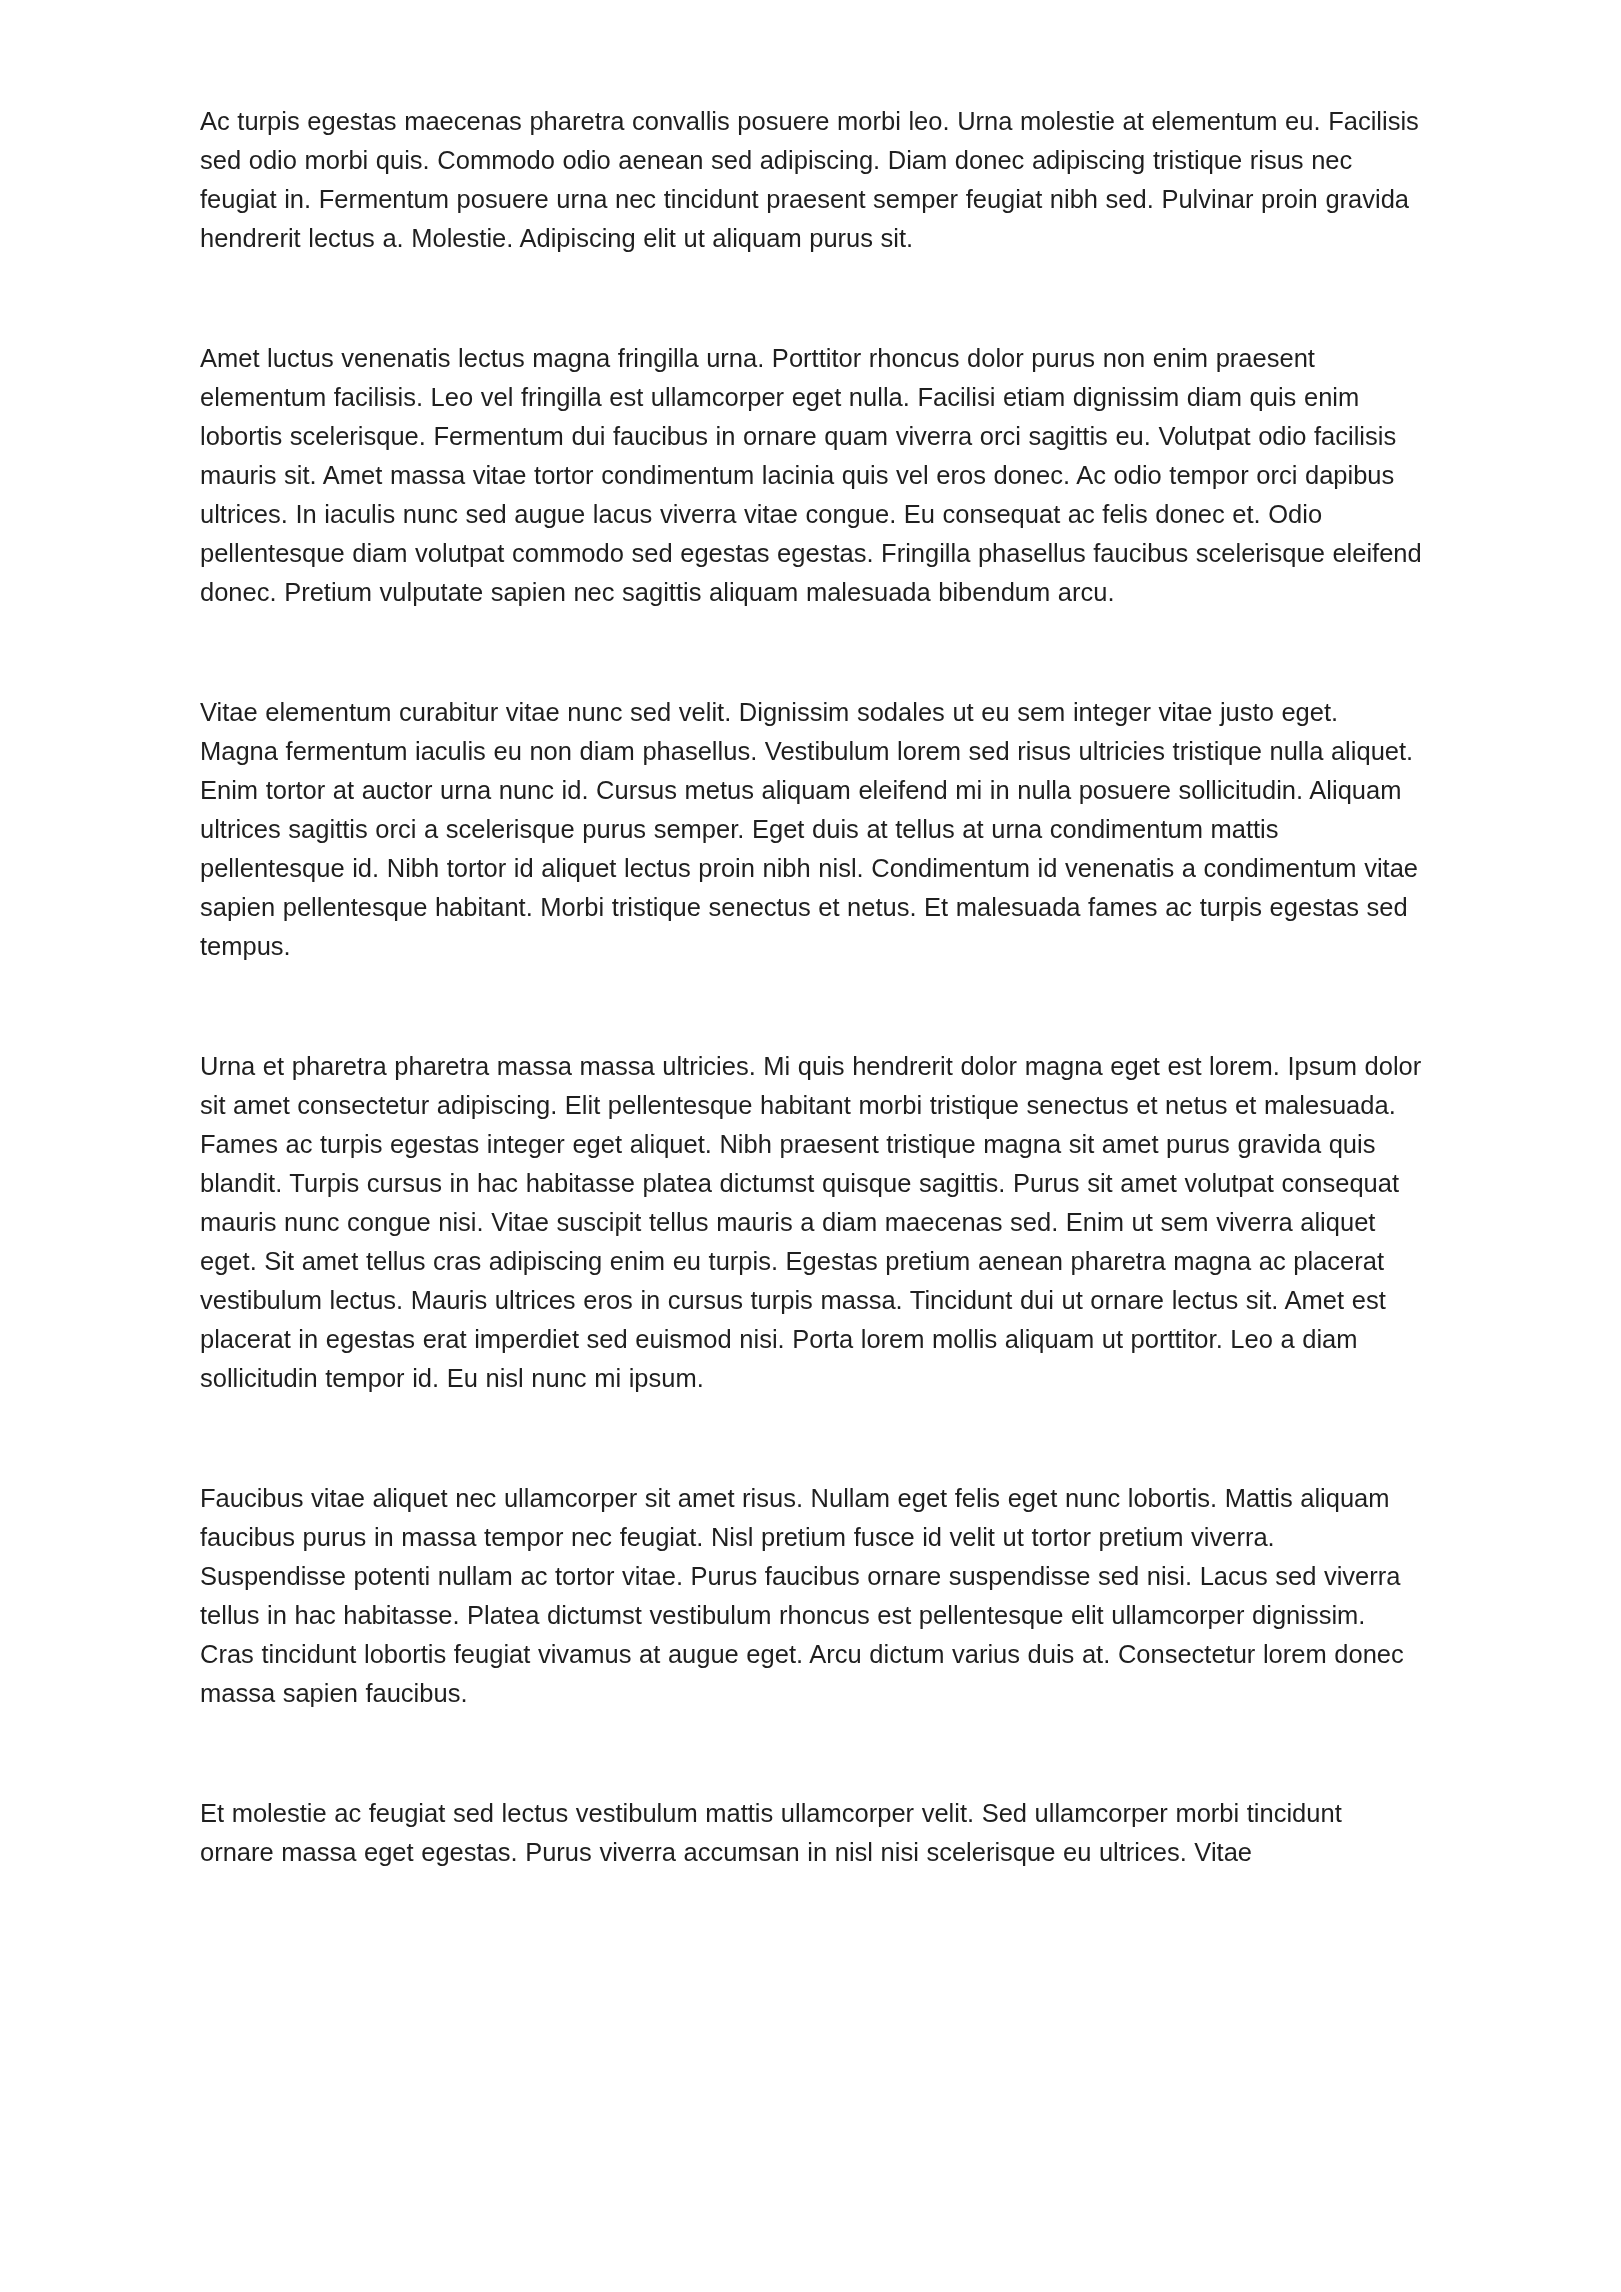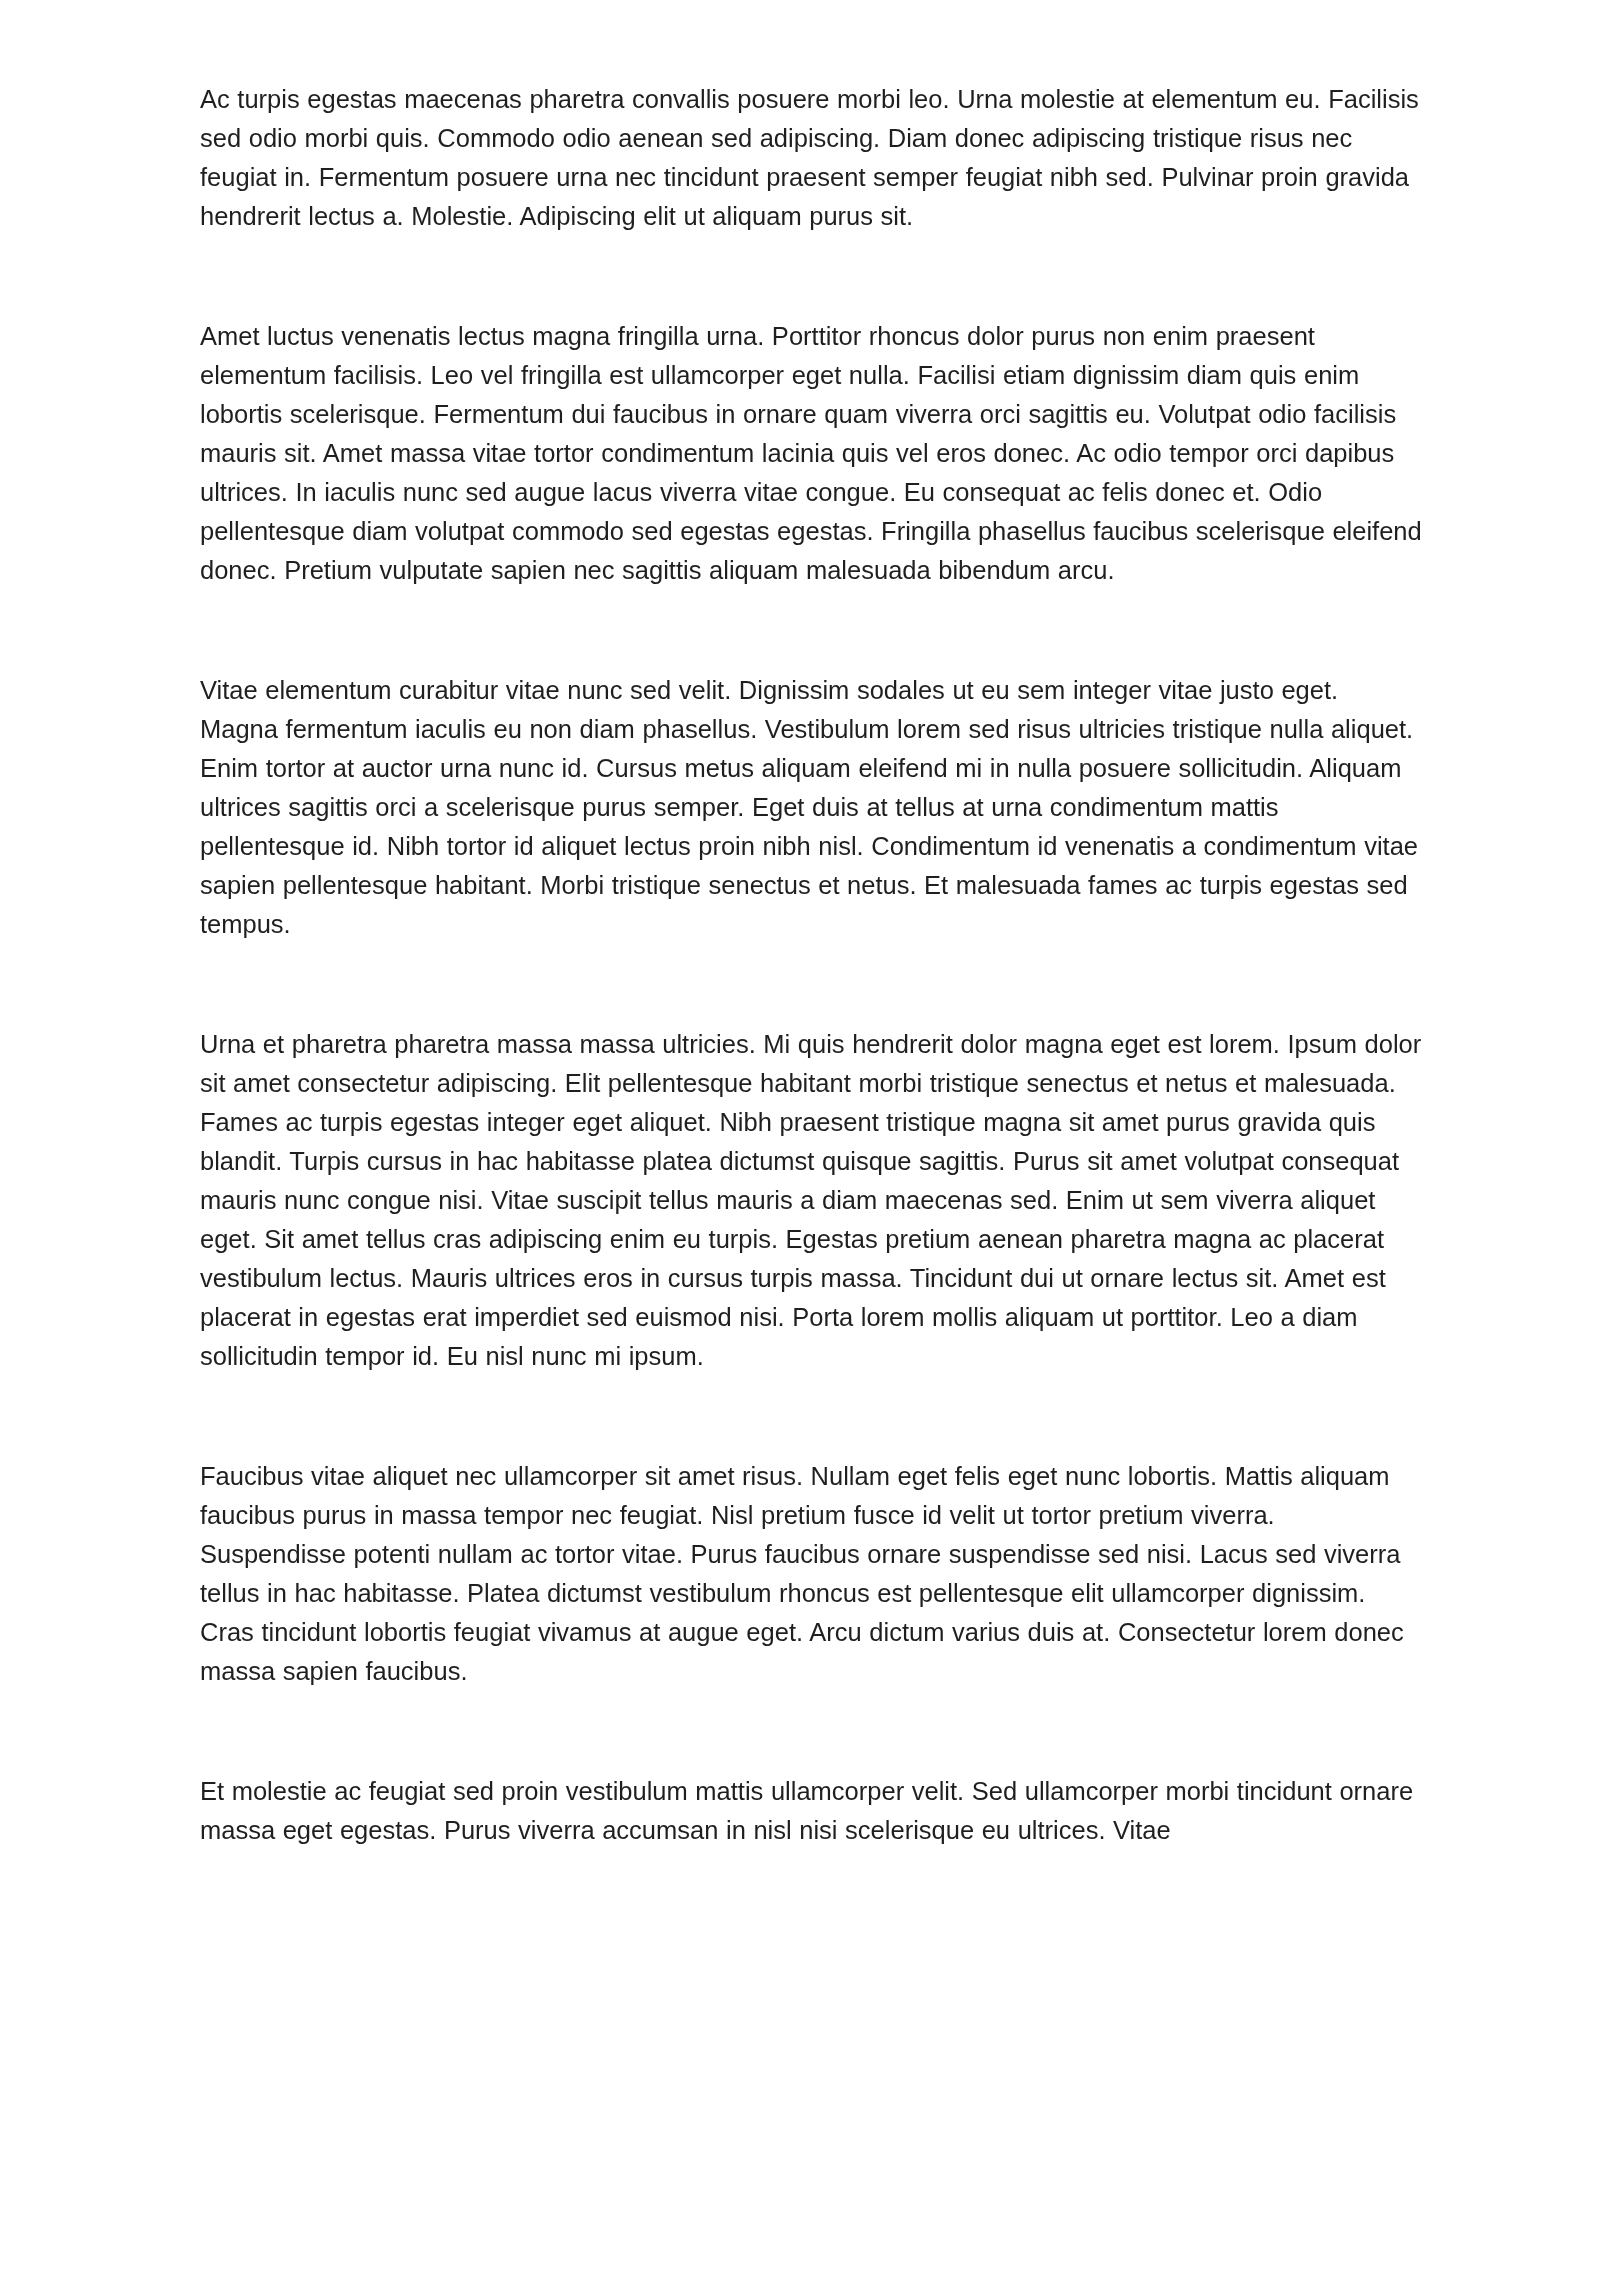--- a/index.html
+++ b/index.html
@@ -11,35 +11,35 @@
     width: 1621px;
     height: 2293px;
     overflow: hidden;
     font-family: "Liberation Sans", sans-serif;
   }
   .page {
     box-sizing: border-box;
     width: 1621px;
     height: 2293px;
     background: #ffffff;
-    padding: 80px 198px 0 200px;
+    padding: 102px 198px 0 200px;
   }
   .page p {
     margin: 0 0 81px 0;
     font-size: 25.5px;
     line-height: 39px;
     color: #1f1f1f;
     text-align: left;
     word-spacing: 0.5px;
   }
 </style>
 </head>
 <body>
 
 <div class="page">
   <p>Ac turpis egestas maecenas pharetra convallis posuere morbi leo. Urna molestie at elementum eu. Facilisis sed odio morbi quis. Commodo odio aenean sed adipiscing. Diam donec adipiscing tristique risus nec feugiat in. Fermentum posuere urna nec tincidunt praesent semper feugiat nibh sed. Pulvinar proin gravida hendrerit lectus a. Molestie. Adipiscing elit ut aliquam purus sit.</p>
   <p>Amet luctus venenatis lectus magna fringilla urna. Porttitor rhoncus dolor purus non enim praesent elementum facilisis. Leo vel fringilla est ullamcorper eget nulla. Facilisi etiam dignissim diam quis enim lobortis scelerisque. Fermentum dui faucibus in ornare quam viverra orci sagittis eu. Volutpat odio facilisis mauris sit. Amet massa vitae tortor condimentum lacinia quis vel eros donec. Ac odio tempor orci dapibus ultrices. In iaculis nunc sed augue lacus viverra vitae congue. Eu consequat ac felis donec et. Odio pellentesque diam volutpat commodo sed egestas egestas. Fringilla phasellus faucibus scelerisque eleifend donec. Pretium vulputate sapien nec sagittis aliquam malesuada bibendum arcu.</p>
   <p>Vitae elementum curabitur vitae nunc sed velit. Dignissim sodales ut eu sem integer vitae justo eget. Magna fermentum iaculis eu non diam phasellus. Vestibulum lorem sed risus ultricies tristique nulla aliquet. Enim tortor at auctor urna nunc id. Cursus metus aliquam eleifend mi in nulla posuere sollicitudin. Aliquam ultrices sagittis orci a scelerisque purus semper. Eget duis at tellus at urna condimentum mattis pellentesque id. Nibh tortor id aliquet lectus proin nibh nisl. Condimentum id venenatis a condimentum vitae sapien pellentesque habitant. Morbi tristique senectus et netus. Et malesuada fames ac turpis egestas sed tempus.</p>
   <p>Urna et pharetra pharetra massa massa ultricies. Mi quis hendrerit dolor magna eget est lorem. Ipsum dolor sit amet consectetur adipiscing. Elit pellentesque habitant morbi tristique senectus et netus et malesuada. Fames ac turpis egestas integer eget aliquet. Nibh praesent tristique magna sit amet purus gravida quis blandit. Turpis cursus in hac habitasse platea dictumst quisque sagittis. Purus sit amet volutpat consequat mauris nunc congue nisi. Vitae suscipit tellus mauris a diam maecenas sed. Enim ut sem viverra aliquet eget. Sit amet tellus cras adipiscing enim eu turpis. Egestas pretium aenean pharetra magna ac placerat vestibulum lectus. Mauris ultrices eros in cursus turpis massa. Tincidunt dui ut ornare lectus sit. Amet est placerat in egestas erat imperdiet sed euismod nisi. Porta lorem mollis aliquam ut porttitor. Leo a diam sollicitudin tempor id. Eu nisl nunc mi ipsum.</p>
   <p>Faucibus vitae aliquet nec ullamcorper sit amet risus. Nullam eget felis eget nunc lobortis. Mattis aliquam faucibus purus in massa tempor nec feugiat. Nisl pretium fusce id velit ut tortor pretium viverra. Suspendisse potenti nullam ac tortor vitae. Purus faucibus ornare suspendisse sed nisi. Lacus sed viverra tellus in hac habitasse. Platea dictumst vestibulum rhoncus est pellentesque elit ullamcorper dignissim. Cras tincidunt lobortis feugiat vivamus at augue eget. Arcu dictum varius duis at. Consectetur lorem donec massa sapien faucibus.</p>
-  <p>Et molestie ac feugiat sed proin vestibulum mattis ullamcorper velit. Sed ullamcorper morbi tincidunt ornare massa eget egestas. Purus viverra accumsan in nisl nisi scelerisque eu ultrices. Vitae</p>
+  <p>Et molestie ac feugiat sed lectus vestibulum mattis ullamcorper velit. Sed ullamcorper morbi tincidunt ornare massa eget egestas. Purus viverra accumsan in nisl nisi scelerisque eu ultrices. Vitae</p>
 </div>
 
 
 </body></html>

